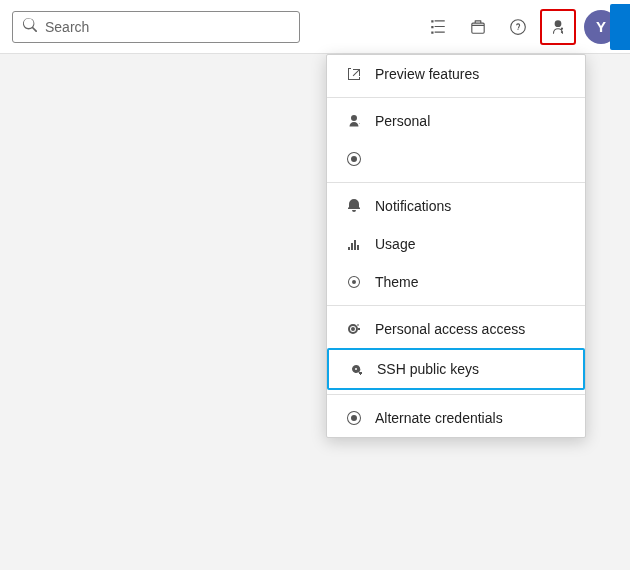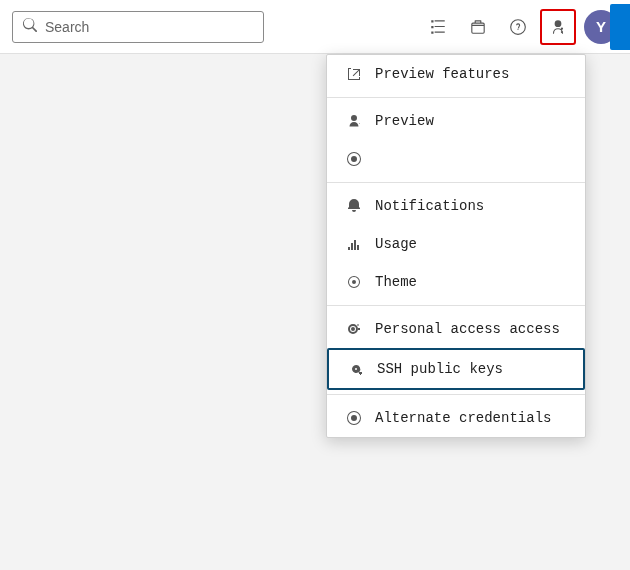--- a/index.html
+++ b/index.html
@@ -23,21 +23,21 @@
       position: relative;
       z-index: 10;
     }
 
     .search-box {
       display: flex;
       align-items: center;
       border: 1px solid #8a8a8a;
       border-radius: 3px;
       padding: 6px 10px;
-      width: 252px;
+      width: 288px;
       background: #fff;
       gap: 8px;
     }
 
     .search-icon-svg {
       color: #666;
       flex-shrink: 0;
     }
 
     .search-text {
@@ -136,26 +136,25 @@
       align-items: center;
       justify-content: center;
       flex-shrink: 0;
       color: #555;
       font-size: 16px;
     }
 
     .menu-label {
       font-size: 14px;
       color: #222;
-      font-family: Liberation Mono, monospace;
     }
 
     
     .menu-item-highlighted {
-      border: 2px solid #0c4a6e;
+      border: 2px solid #0ea5e9;
       border-radius: 2px;
       background: #fff;
     }
 
     
     .main-content {
       padding: 20px;
       background: #f3f3f3;
       height: calc(570px - 54px);
     }
@@ -222,21 +221,21 @@
   </div>
   <hr class="menu-divider">
 
   <div class="menu-item">
     <span class="menu-icon">
       <svg width="16" height="16" viewBox="0 0 16 16" fill="#555">
         <path d="M8 8a3 3 0 1 0 0-6 3 3 0 0 0 0 6zm0 1c-2.5 0-4.5 2-4.5 4.5h9C12.5 11 10.5 9 8 9z"></path>
         <path d="M13 10h1v1h-1v-1z" opacity="0.4"></path>
       </svg>
     </span>
-    <span class="menu-label">Preview</span>
+    <span class="menu-label">Personal</span>
   </div>
 
   <div class="menu-item">
     <span class="menu-icon">
       <svg width="16" height="16" viewBox="0 0 16 16" fill="#555">
         <path d="M8 1a7 7 0 1 0 0 14A7 7 0 0 0 8 1zm0 13A6 6 0 1 1 8 2a6 6 0 0 1 0 12zM5 8a3 3 0 1 0 6 0 3 3 0 0 0-6 0z"></path>
       </svg>
     </span>
   </div>
   <hr class="menu-divider">

